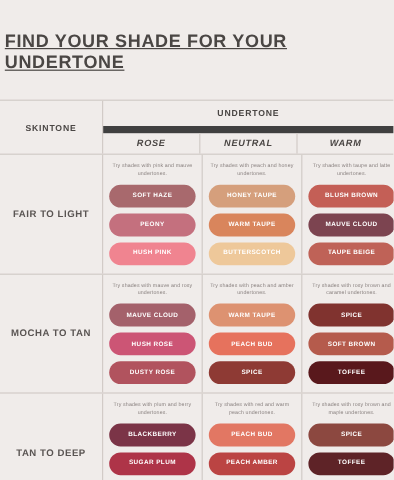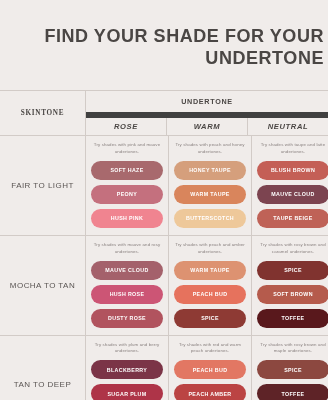--- a/index.html
+++ b/index.html
@@ -16,27 +16,28 @@
   .page {
     width: 328px;
     height: 400px;
     box-sizing: border-box;
     background: #f0ecea;
     position: relative;
     display: flex;
     flex-direction: column;
   }
   .title {
-    text-align: right;
-    font-size: 18px;
+    text-align: left;
+    font-size: 15px;
     font-weight: bold;
     letter-spacing: 0.55px;
     color: #4a4644;
     padding: 26px 4px 0 4px;
     line-height: 1.2;
+    text-decoration: underline;
   }
   .table-wrap {
     margin-top: 21px;
     flex: 1;
     border-top: 1px solid #d2cbc7;
     border-bottom: 1px solid #d2cbc7;
     display: flex;
     flex-direction: column;
   }
   .header-row {
@@ -49,21 +50,20 @@
     width: 85px;
     flex: 0 0 85px;
     display: flex;
     align-items: center;
     justify-content: center;
     border-right: 1px solid #d2cbc7;
     font-size: 7.2px;
     font-weight: bold;
     letter-spacing: 0.7px;
     color: #4a4644;
-    font-family: Liberation Serif, serif;
   }
   .undertone-head {
     flex: 1;
     display: flex;
     flex-direction: column;
   }
   .undertone-title {
     height: 21px;
     display: flex;
     align-items: center;
@@ -103,20 +103,21 @@
     width: 85px;
     flex: 0 0 85px;
     display: flex;
     align-items: center;
     justify-content: center;
     border-right: 1px solid #d2cbc7;
     font-size: 8px;
     letter-spacing: 0.45px;
     color: #5a5553;
     text-align: center;
+    font-weight: bold;
   }
   .shade-cell {
     flex: 1;
     border-right: 1px solid #d2cbc7;
     display: flex;
     flex-direction: column;
     align-items: center;
     padding: 6px 5px 7px 5px;
     box-sizing: border-box;
   }
@@ -161,22 +162,22 @@
   <div class="title">FIND YOUR SHADE FOR YOUR UNDERTONE</div>
 
   <div class="table-wrap">
 
     <div class="header-row">
       <div class="skintone-head">SKINTONE</div>
       <div class="undertone-head">
         <div class="undertone-title">UNDERTONE</div>
         <div class="undertone-cols">
           <div class="undertone-col">ROSE</div>
+          <div class="undertone-col">NEUTRAL</div>
           <div class="undertone-col">WARM</div>
-          <div class="undertone-col">NEUTRAL</div>
         </div>
       </div>
     </div>
 
     <div class="body-row">
       <div class="skintone-cell">FAIR TO LIGHT</div>
 
       <div class="shade-cell">
         <div class="cell-note">Try shades with pink and mauve undertones.</div>
         <div class="pills">

